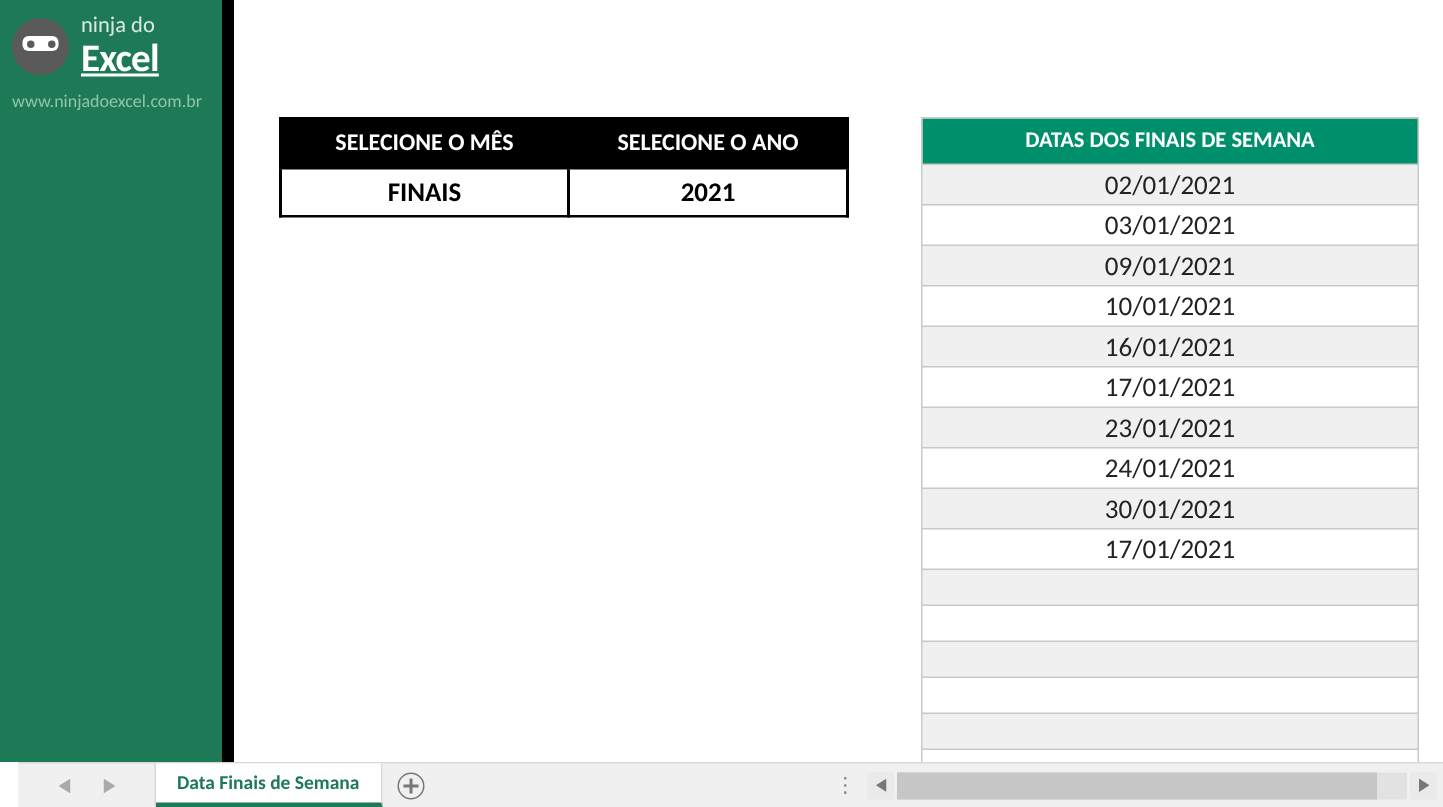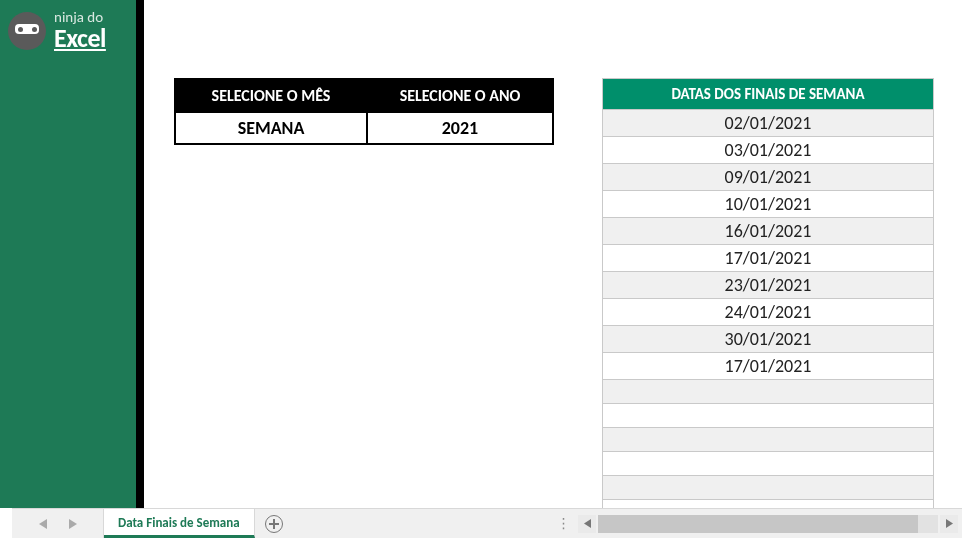--- a/index.html
+++ b/index.html
@@ -9,21 +9,21 @@
       height: 538px;
       overflow: hidden;
       background: #fff;
       position: relative;
     }
     .workspace {
       display: flex;
       height: 508px;
     }
     .sidebar {
-      width: 144px;
+      width: 156px;
       background: #1e7a56;
       border-right: 8px solid #000;
       padding: 10px 8px;
       color: #fff;
     }
     .logo-row {
       display: flex;
       align-items: center;
       gap: 8px;
       margin-bottom: 10px;
@@ -244,32 +244,33 @@
 
 <div class="workspace">
   <div class="sidebar">
     <div class="logo-row">
       <div class="logo-icon"></div>
       <div class="logo-text">
         <div class="logo-line1">ninja do</div>
         <div class="logo-line2">Excel</div>
       </div>
     </div>
+    <div class="url">www.ninjadoexcel.com.br</div>
   </div>
 
   <div class="content">
     <table class="selector-table">
       <tbody>
           <tr>
         <th class="th-mes">SELECIONE O MÊS</th>
         <th class="th-ano">SELECIONE O ANO</th>
       </tr>
       <tr>
         <td>
-          <span>SEMANA</span>
+          <span>FINAIS</span>
           <div class="dropdown-btn">
             <svg width="10" height="6" viewBox="0 0 10 6">
               <path d="M0 0 L5 6 L10 0 Z" fill="#555"></path>
             </svg>
           </div>
         </td>
         <td>
           <span>2021</span>
         </td>
       </tr>

